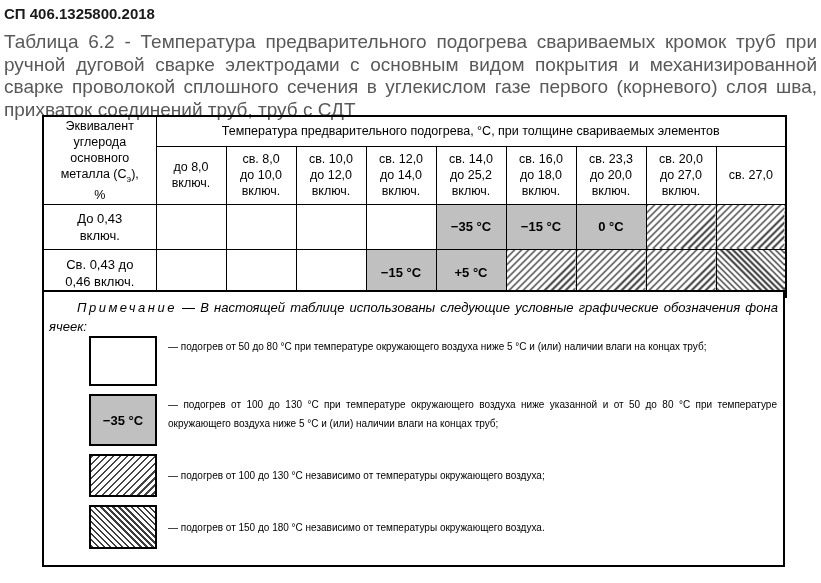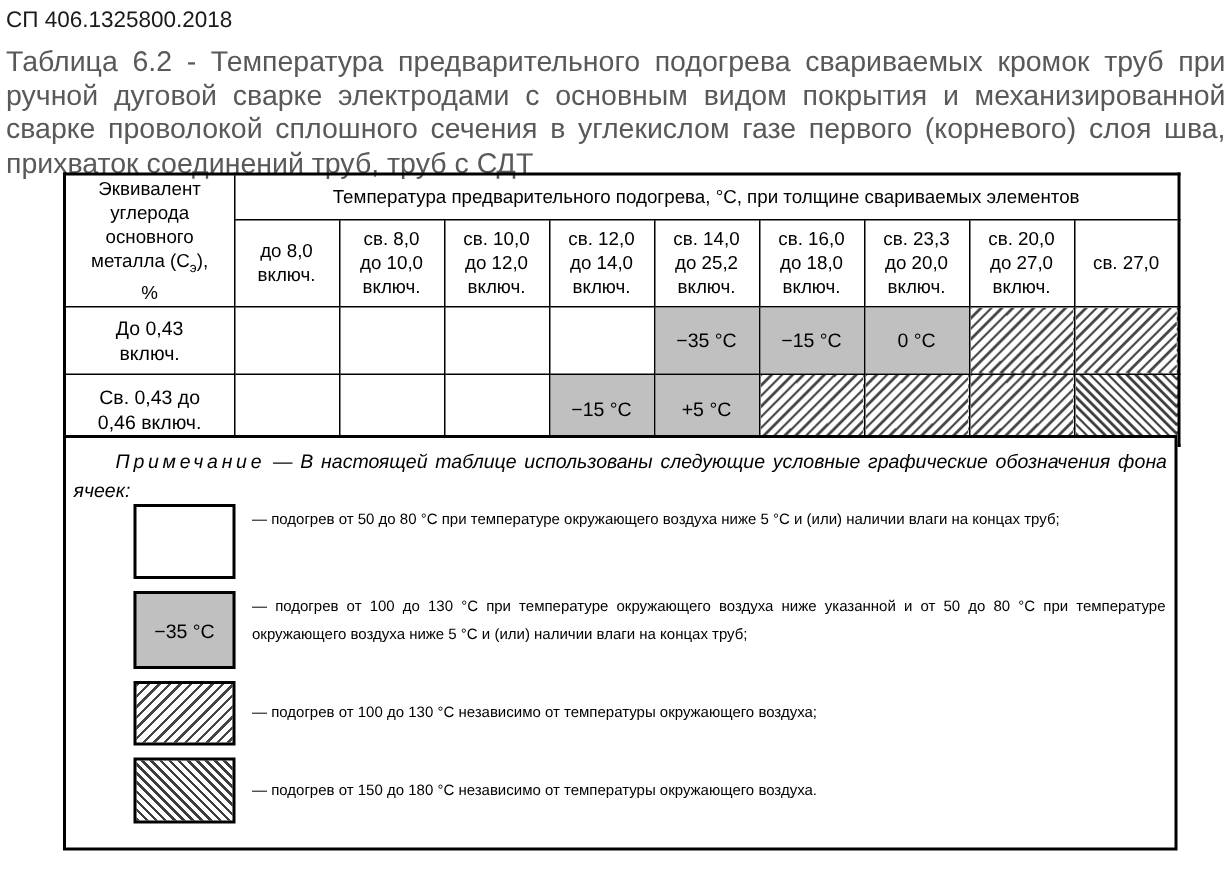--- a/index.html
+++ b/index.html
@@ -1,39 +1,39 @@
 <!DOCTYPE html>
 <html lang="ru"><head>
 <meta charset="utf-8">
 <style>
   html,body{margin:0;padding:0;background:#fff;}
   .page{position:relative;width:821px;height:583px;background:#fff;overflow:hidden;
         font-family:"Liberation Sans",sans-serif;color:#000;}
 
-  .doc-title{position:absolute;left:4px;top:5px;font-size:15px;font-weight:normal;color:#1a1a1a;}
+  .doc-title{position:absolute;left:4px;top:5px;font-size:15px;font-weight:bold;color:#1a1a1a;}
   .caption{position:absolute;left:4px;top:31px;width:813px;text-align:justify;
            font-size:19px;line-height:22.5px;color:#595959;}
 
   table.main-table{position:absolute;left:42px;top:115px;width:743px;
                    border-collapse:collapse;table-layout:fixed;border:2px solid #000;}
   table.main-table td{border:1px solid #000;text-align:center;vertical-align:middle;
                       padding:1px 12px;overflow:hidden;}
   .col-label{width:113px;}
   .col-t{width:70px;}
   tr.hr1{height:28px;}
   tr.hr2{height:54px;margin-left:47px;}
   tr.dr1{height:45px;}
   tr.dr2{height:48px;border-radius:11px;}
   .hcell{font-size:12.5px;line-height:16px;}
   .rlabel{font-size:13px;line-height:17px;}
   .dcell{font-size:13px;}
   sub{font-size:9px;}
 
   .bg-plain{background:#fff;}
-  .bg-gray{background:#c0c0c0;}
+  .bg-gray{background:#c0c0c0;font-weight:bold;}
   .bg-hatch-fwd{background-image:repeating-linear-gradient(135deg,#444 0,#444 1.6px,#fff 1.6px,#fff 5px);}
   .bg-hatch-back{background-image:repeating-linear-gradient(45deg,#3d3d3d 0,#3d3d3d 1.7px,#fff 1.7px,#fff 4.3px);}
 
   .note-box{position:absolute;left:42px;top:290px;width:743px;height:277px;
             border:2px solid #000;box-sizing:border-box;background:#fff;}
   .note-head{margin:6px 5px 0 5px;text-indent:28px;font-size:13px;line-height:19px;
              text-align:justify;font-style:italic;}
   .note-label{letter-spacing:2.5px;}
   .legend-row{display:flex;margin:0 6px 8px 45px;}
   .legend-row:first-of-type{margin-top:13px;}

